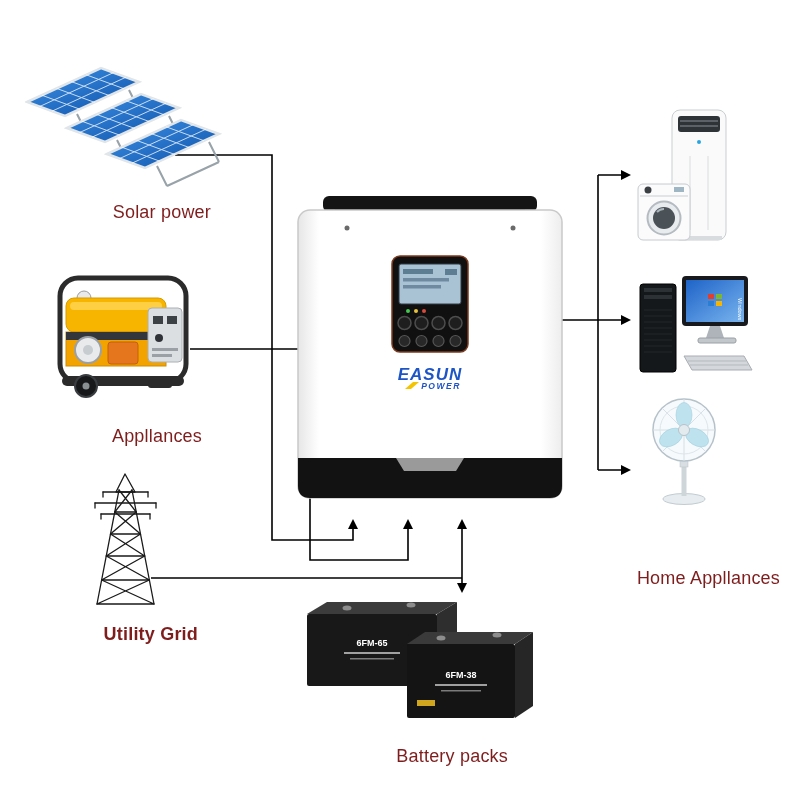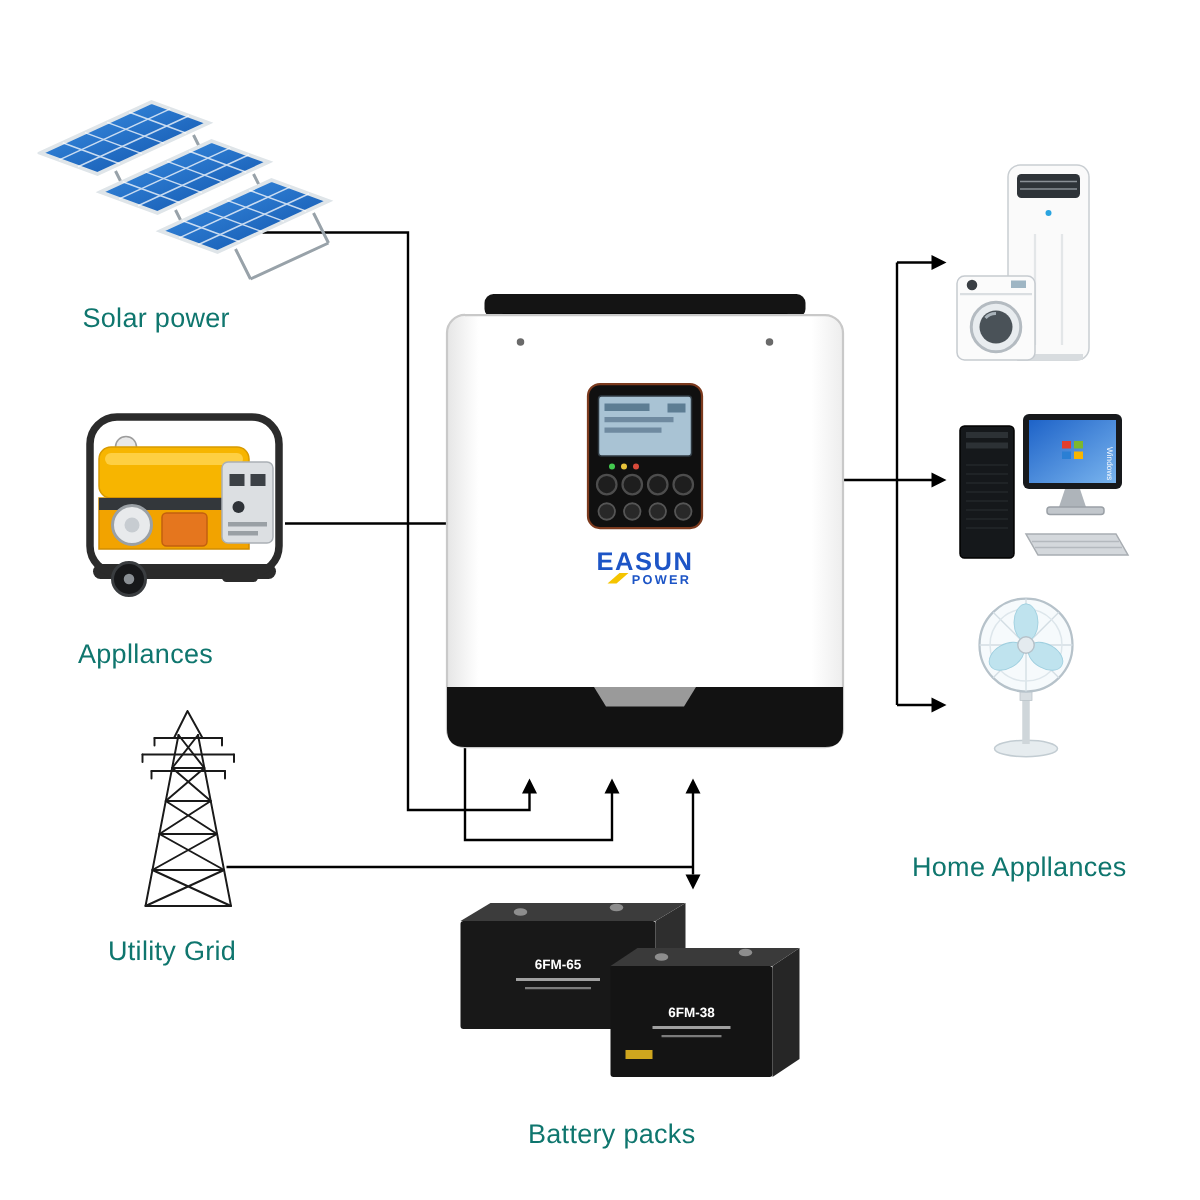--- a/index.html
+++ b/index.html
@@ -1,20 +1,20 @@
 <!DOCTYPE html>
 <html><head>
 <meta charset="utf-8">
 <style>
   html,body{margin:0;padding:0;background:#fff;}
   body{font-family:"Liberation Sans",sans-serif;}
   .canvas{position:relative;width:800px;height:800px;background:#ffffff;overflow:hidden;}
   .comp{position:absolute;}
   .comp svg{display:block;}
-  .label{position:absolute;text-align:left;font-size:18px;color:#0f766e;letter-spacing:0.2px;}
+  .label{position:absolute;text-align:right;font-size:18px;color:#7f1d1d;letter-spacing:0.2px;}
   .connectors{position:absolute;left:0;top:0;pointer-events:none;}
   svg text{font-family:"Liberation Sans",sans-serif;}
 </style>
 </head>
 <body>
 
 <div class="canvas">
 
   <svg class="connectors" width="800" height="800" viewBox="0 0 800 800">
     <g stroke="#000000" stroke-width="1.6" fill="none">
@@ -97,23 +97,23 @@
         <path d="M20,20 V25 M65,20 V25 M12,31 V36 M73,31 V36 M18,42 V47 M67,42 V47"></path>
         <path d="M36,18 L14,132 M49,18 L71,132"></path>
         <path d="M36,18 L53.2,40 M49,18 L31.8,40 M31.8,40 H53.2"></path>
         <path d="M31.8,40 L57.5,62 M53.2,40 L27.5,62 M27.5,62 H57.5"></path>
         <path d="M27.5,62 L61.7,84 M57.5,62 L23.3,84 M23.3,84 H61.7"></path>
         <path d="M23.3,84 L66.4,108 M61.7,84 L18.6,108 M18.6,108 H66.4"></path>
         <path d="M18.6,108 L71,132 M66.4,108 L14,132 M14,132 H71"></path>
       </g>
     </svg>
   </div>
-  <div class="label" style="left:72px;top:624px;width:150px;">Utility Grid</div>
-
-  <div class="comp" style="left:295px;top:192px;width:270px;height:322px;">
+  <div class="label" style="left:48px;top:624px;width:150px;font-weight:bold;">Utility Grid</div>
+
+  <div class="comp" style="left:295px;top:192px;width:270px;height:322px;font-style:italic;">
     <svg width="270" height="322" viewBox="0 0 270 322">
       <defs>
         <linearGradient id="gbody" x1="0" y1="0" x2="1" y2="0">
           <stop offset="0" stop-color="#e6e6e6"></stop>
           <stop offset="0.08" stop-color="#ffffff"></stop>
           <stop offset="0.92" stop-color="#ffffff"></stop>
           <stop offset="1" stop-color="#ededed"></stop>
         </linearGradient>
       </defs>
       <rect x="28" y="4" width="214" height="16" rx="6" fill="#141414"></rect>

